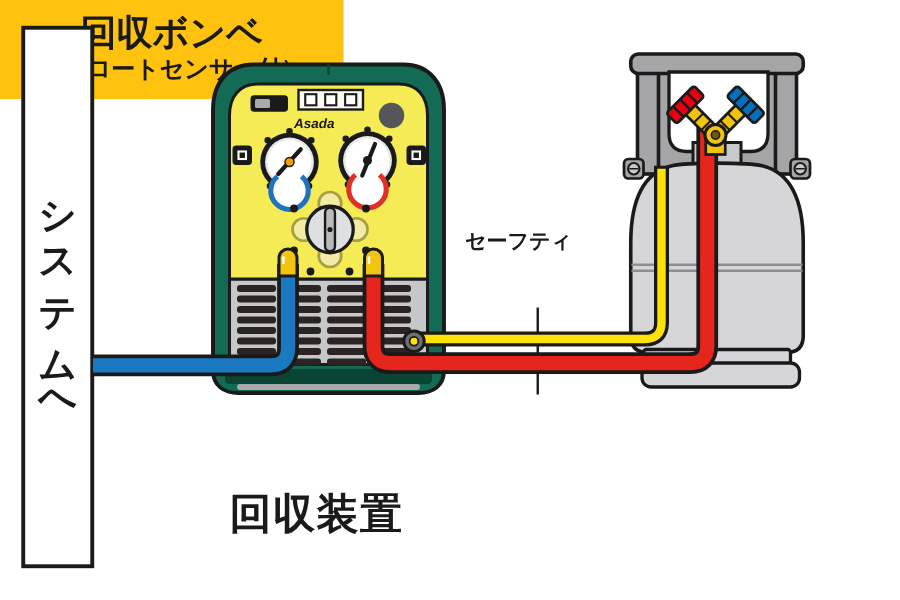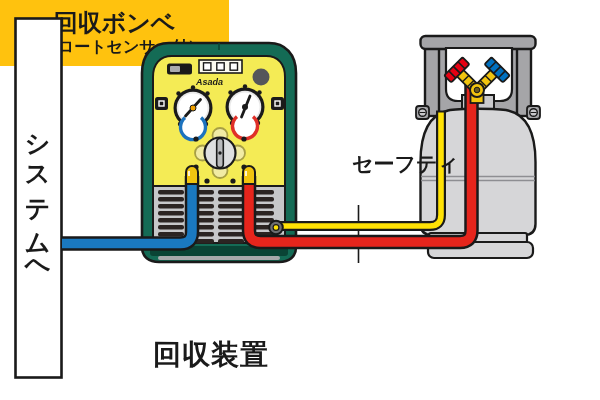--- a/index.html
+++ b/index.html
@@ -3,23 +3,23 @@
 <meta charset="utf-8">
 <style>
   html,body{margin:0;padding:0;background:#ffffff;}
   #stage{position:relative;width:600px;height:400px;background:#ffffff;overflow:hidden;
          font-family:"Liberation Sans",sans-serif;color:#1a1a1a;}
   #stage svg{position:absolute;left:0;top:0;}
   .txt{position:absolute;white-space:nowrap;color:#1a1a1a;}
   #system-label{left:15px;top:18px;width:47px;height:360px;display:flex;align-items:center;justify-content:center;
       writing-mode:vertical-rl;text-orientation:upright;font-size:25px;font-weight:bold;letter-spacing:4px;}
   #brand-label{left:196px;top:77px;width:48px;font-size:9px;font-weight:bold;font-style:italic;}
-  #cable-label{left:310px;top:152px;font-size:21px;font-weight:bold;line-height:1.16;margin-left:42px;}
+  #cable-label{left:310px;top:152px;font-size:14px;font-weight:bold;line-height:1.16;}
   #hose-label{left:317px;top:263px;font-size:21px;font-weight:bold;}
-  #machine-caption{left:153px;top:324px;font-size:28px;font-weight:bold;letter-spacing:1px;margin-top:12px;}
+  #machine-caption{left:153px;top:324px;font-size:28px;font-weight:bold;letter-spacing:1px;}
   #cylinder-caption{left:368px;top:310px;width:229px;height:66px;background:#FFC20E;
       display:flex;flex-direction:column;align-items:center;justify-content:center;text-align:center;}
   #cylinder-caption .t1{font-size:24px;font-weight:bold;line-height:1.1;font-family:Liberation Serif, serif;}
   #cylinder-caption .t2{font-size:16px;font-weight:bold;line-height:1.2;}
 </style>
 </head>
 <body>
 
 <div id="stage">
 <svg width="600" height="400" viewBox="0 0 600 400">

